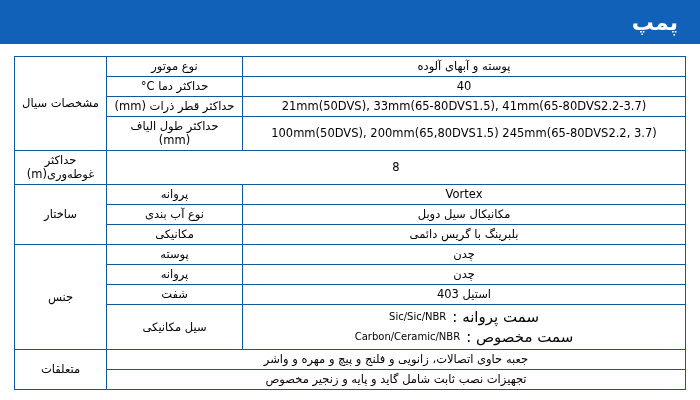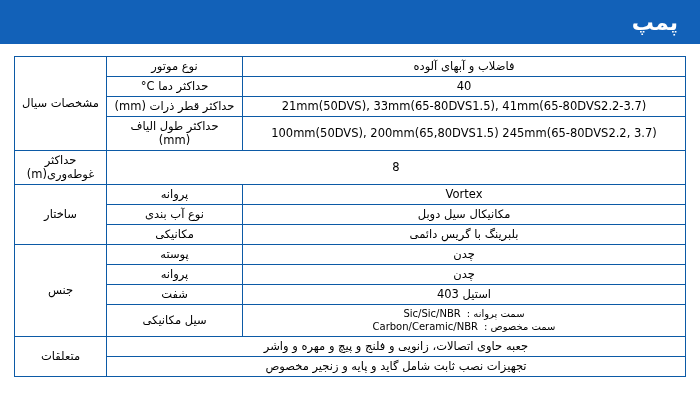--- a/index.html
+++ b/index.html
@@ -81,21 +81,21 @@
     line-height: 1.35;
   }
   .mech-row {
     display: flex;
     flex-direction: row;
     gap: 6px;
     align-items: center;
     justify-content: center;
   }
   .mech-key {
-    font-size: 10px;
+    font-size: 15px;
   }
   .mech-val {
     direction: ltr;
     unicode-bidi: embed;
     font-size: 10px;
   }
   .tall {
     height: 30px;
   }
 </style>
@@ -105,21 +105,21 @@
 <div class="page">
 
   <div class="title-bar">
     <span class="title-text">پمپ</span>
   </div>
 
   <table class="spec">
     <tbody>
 
       <tr>
-        <td class="value">فاضلاب و آبهای آلوده</td>
+        <td class="value">پوسته و آبهای آلوده</td>
         <td class="label">نوع موتور</td>
         <td class="group" rowspan="4">مشخصات سیال</td>
       </tr>
       <tr>
         <td class="value">40</td>
         <td class="label">حداکثر دما C°</td>
       </tr>
       <tr>
         <td class="value ltr">21mm(50DVS), 33mm(65-80DVS1.5), 41mm(65-80DVS2.2-3.7)</td>
         <td class="label">حداکثر قطر ذرات (mm)</td>

